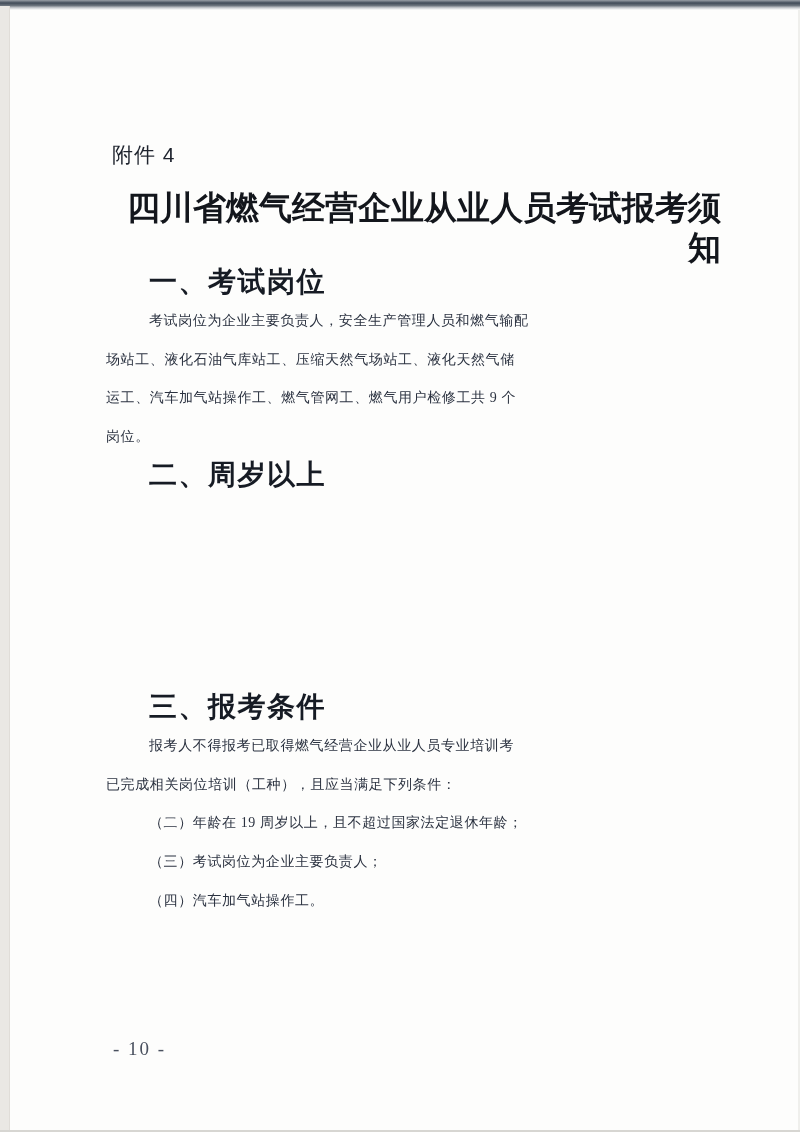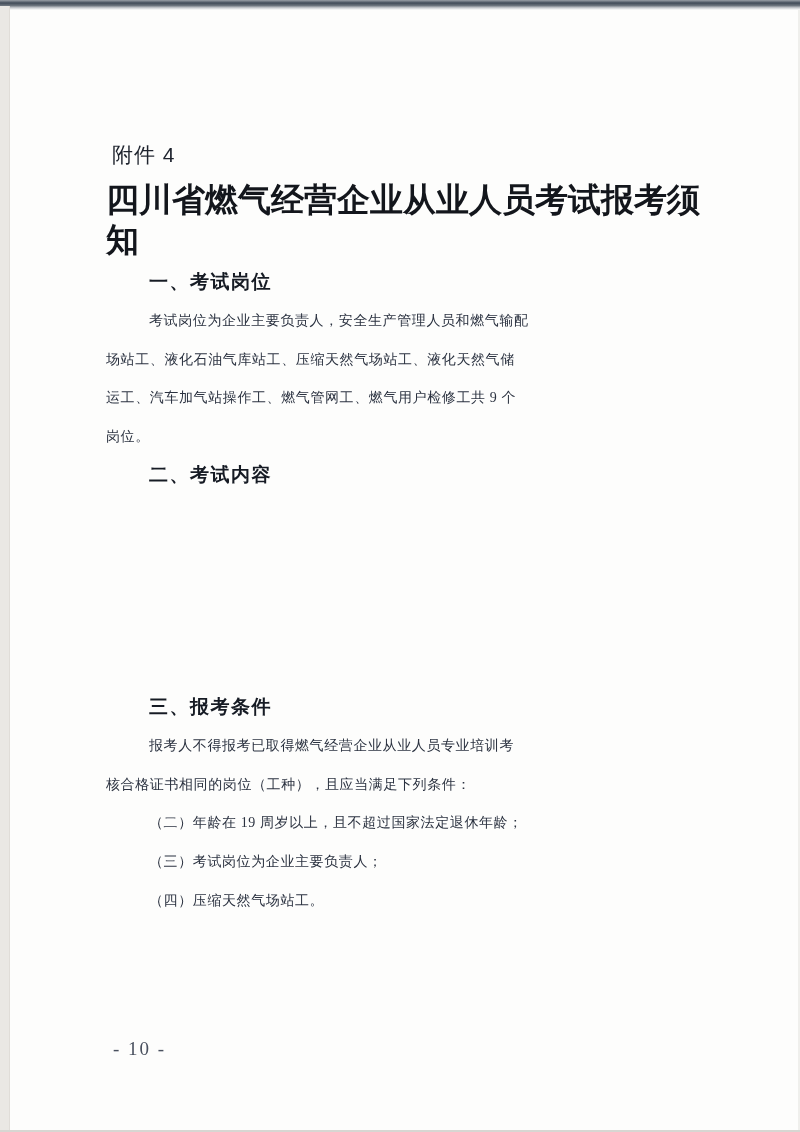--- a/index.html
+++ b/index.html
@@ -6,30 +6,30 @@
   .page{position:relative;width:800px;height:1132px;background:#fdfdfc;overflow:hidden;
         font-family:"Liberation Serif","DejaVu Serif",serif;}
   .edge-top{position:absolute;top:0;left:0;width:800px;height:10px;
         background:linear-gradient(180deg,#9aa0a7 0%,#414b58 30%,#6b737c 55%,#c9ccd0 78%,#fdfdfc 100%);}
   .edge-left{position:absolute;top:6px;left:0;width:9px;height:1126px;background:#eae8e4;border-right:1px solid #e0ddd8;}
   .edge-bottom{position:absolute;left:0;bottom:0;width:800px;height:2px;background:#d7d6d2;}
   .edge-right{position:absolute;top:10px;right:0;width:2px;height:1122px;background:#efefec;}
   .attach{position:absolute;left:112px;top:141px;
         font-family:"Liberation Sans","DejaVu Sans",sans-serif;
         font-size:21px;line-height:1.3;color:#1e232d;letter-spacing:1px;}
-  .title{position:absolute;left:106px;top:181px;width:607px;margin:0;text-align:left;
+  .title{position:absolute;left:106px;top:181px;width:607px;margin:8px;text-align:right;
         font-family:"Liberation Serif","DejaVu Serif",serif;
         font-weight:bold;font-size:33px;line-height:1.2;color:#13161c;}
   .sec{position:absolute;left:106px;width:607px;}
   .sec-1{top:263px;}
   .sec-2{top:456px;}
   .sec-3{top:688px;}
   .h{margin:0;padding-left:43px;
         font-family:"Liberation Sans","DejaVu Sans",sans-serif;
-        font-weight:bold;font-size:19px;line-height:38.8px;color:#161b24;letter-spacing:1.5px;}
+        font-weight:bold;font-size:28px;line-height:38.8px;color:#161b24;letter-spacing:1.5px;}
   .para{margin:0;white-space:pre-line;text-indent:43px;
         font-family:"Liberation Serif","DejaVu Serif",serif;
         font-size:14px;line-height:38.8px;color:#2b3240;letter-spacing:0.6px;}
   .pagenum{position:absolute;left:113px;top:1036px;
         font-family:"Liberation Serif","DejaVu Serif",serif;
         font-size:19px;line-height:1.4;color:#49505e;letter-spacing:2px;text-align:center;}
 </style>
 </head>
 <body>
 
@@ -45,26 +45,26 @@
 
   <section class="sec sec-1">
     <h2 class="h">一、考试岗位</h2>
     <p class="para">考试岗位为企业主要负责人，安全生产管理人员和燃气输配
 场站工、液化石油气库站工、压缩天然气场站工、液化天然气储
 运工、汽车加气站操作工、燃气管网工、燃气用户检修工共 9 个
 岗位。</p>
   </section>
 
   <section class="sec sec-2">
-    <h2 class="h">二、考试内容</h2>
+    <h2 class="h">二、周岁以上</h2>
   </section>
 
   <section class="sec sec-3">
     <h2 class="h">三、报考条件</h2>
     <p class="para">报考人不得报考已取得燃气经营企业从业人员专业培训考
-核合格证书相同的岗位（工种），且应当满足下列条件：</p>
+已完成相关岗位培训（工种），且应当满足下列条件：</p>
     <p class="para">（二）年龄在 19 周岁以上，且不超过国家法定退休年龄；</p>
     <p class="para">（三）考试岗位为企业主要负责人；</p>
-    <p class="para">（四）压缩天然气场站工。</p>
+    <p class="para">（四）汽车加气站操作工。</p>
   </section>
 
   <div class="pagenum">- 10 -</div>
 </div>
 
 </body></html>

